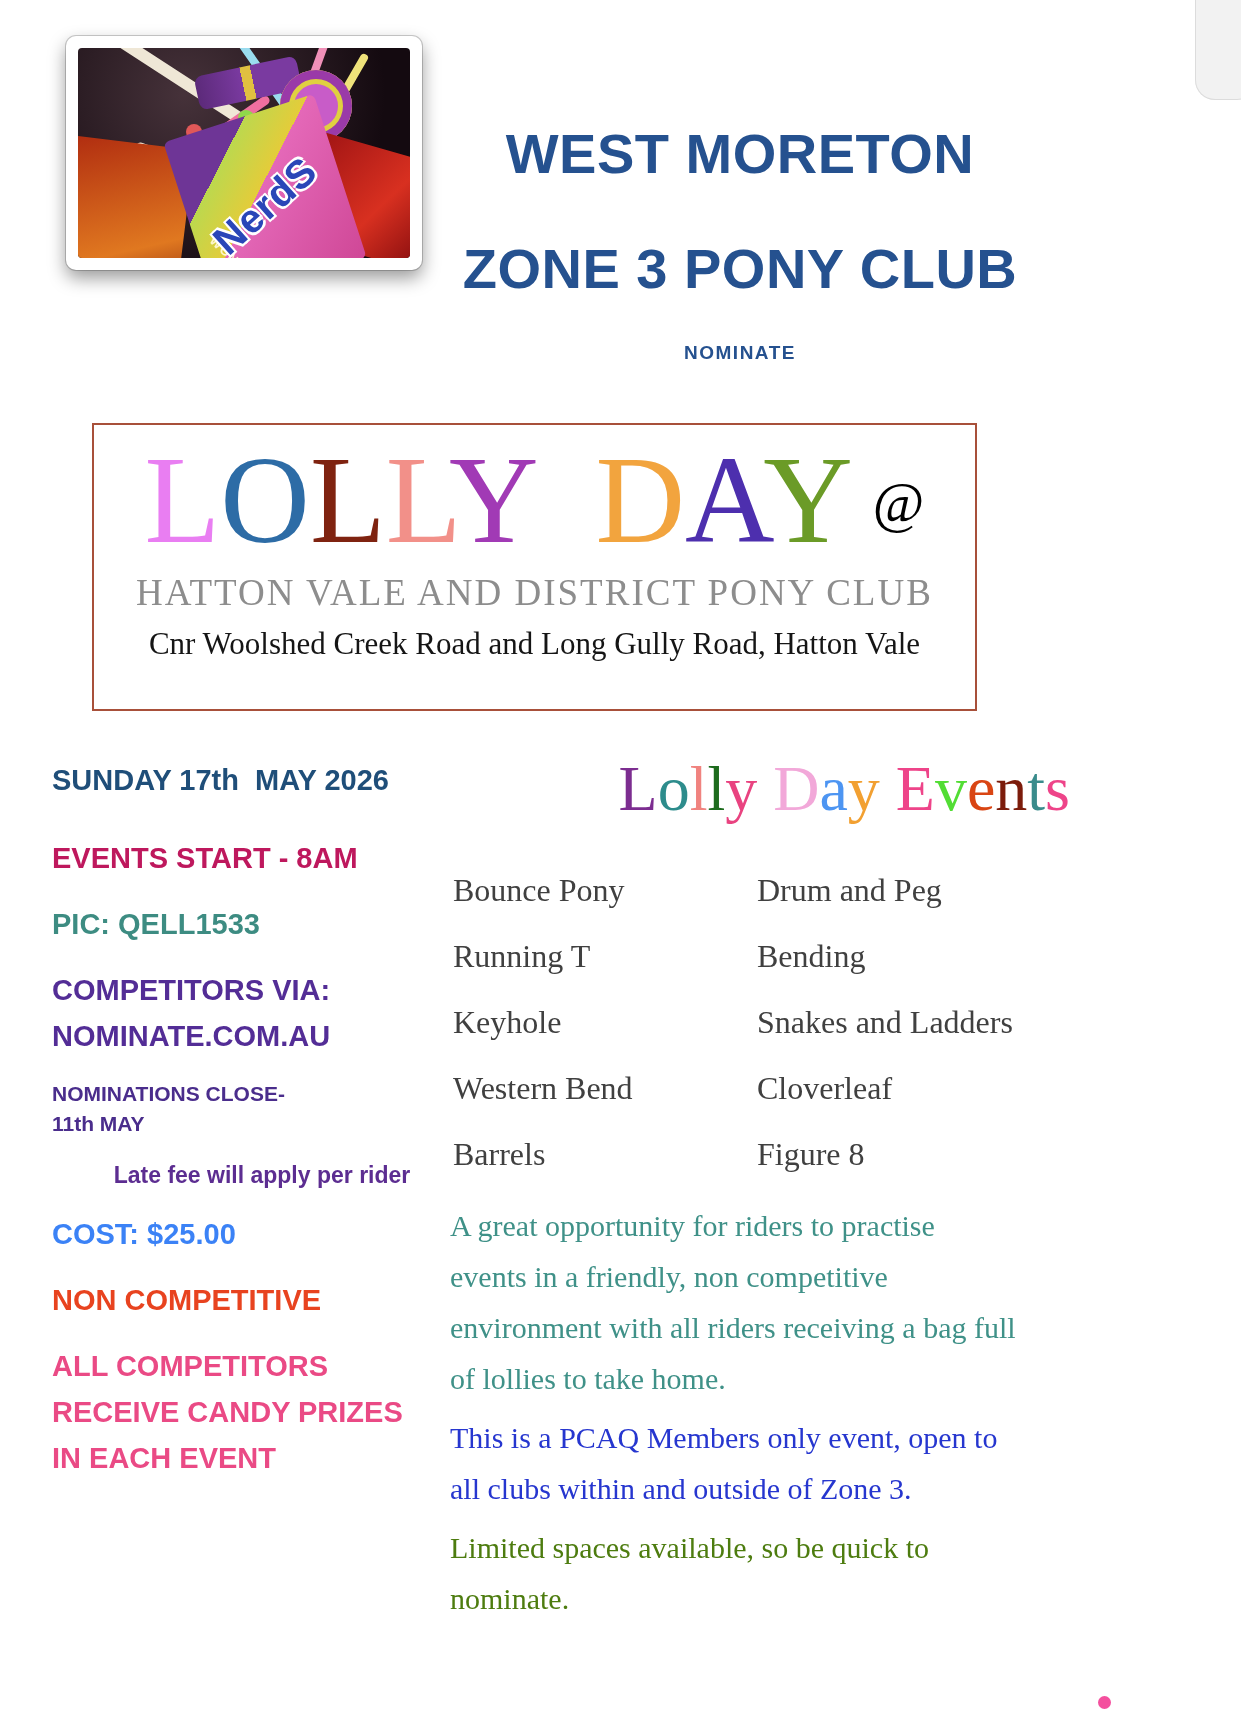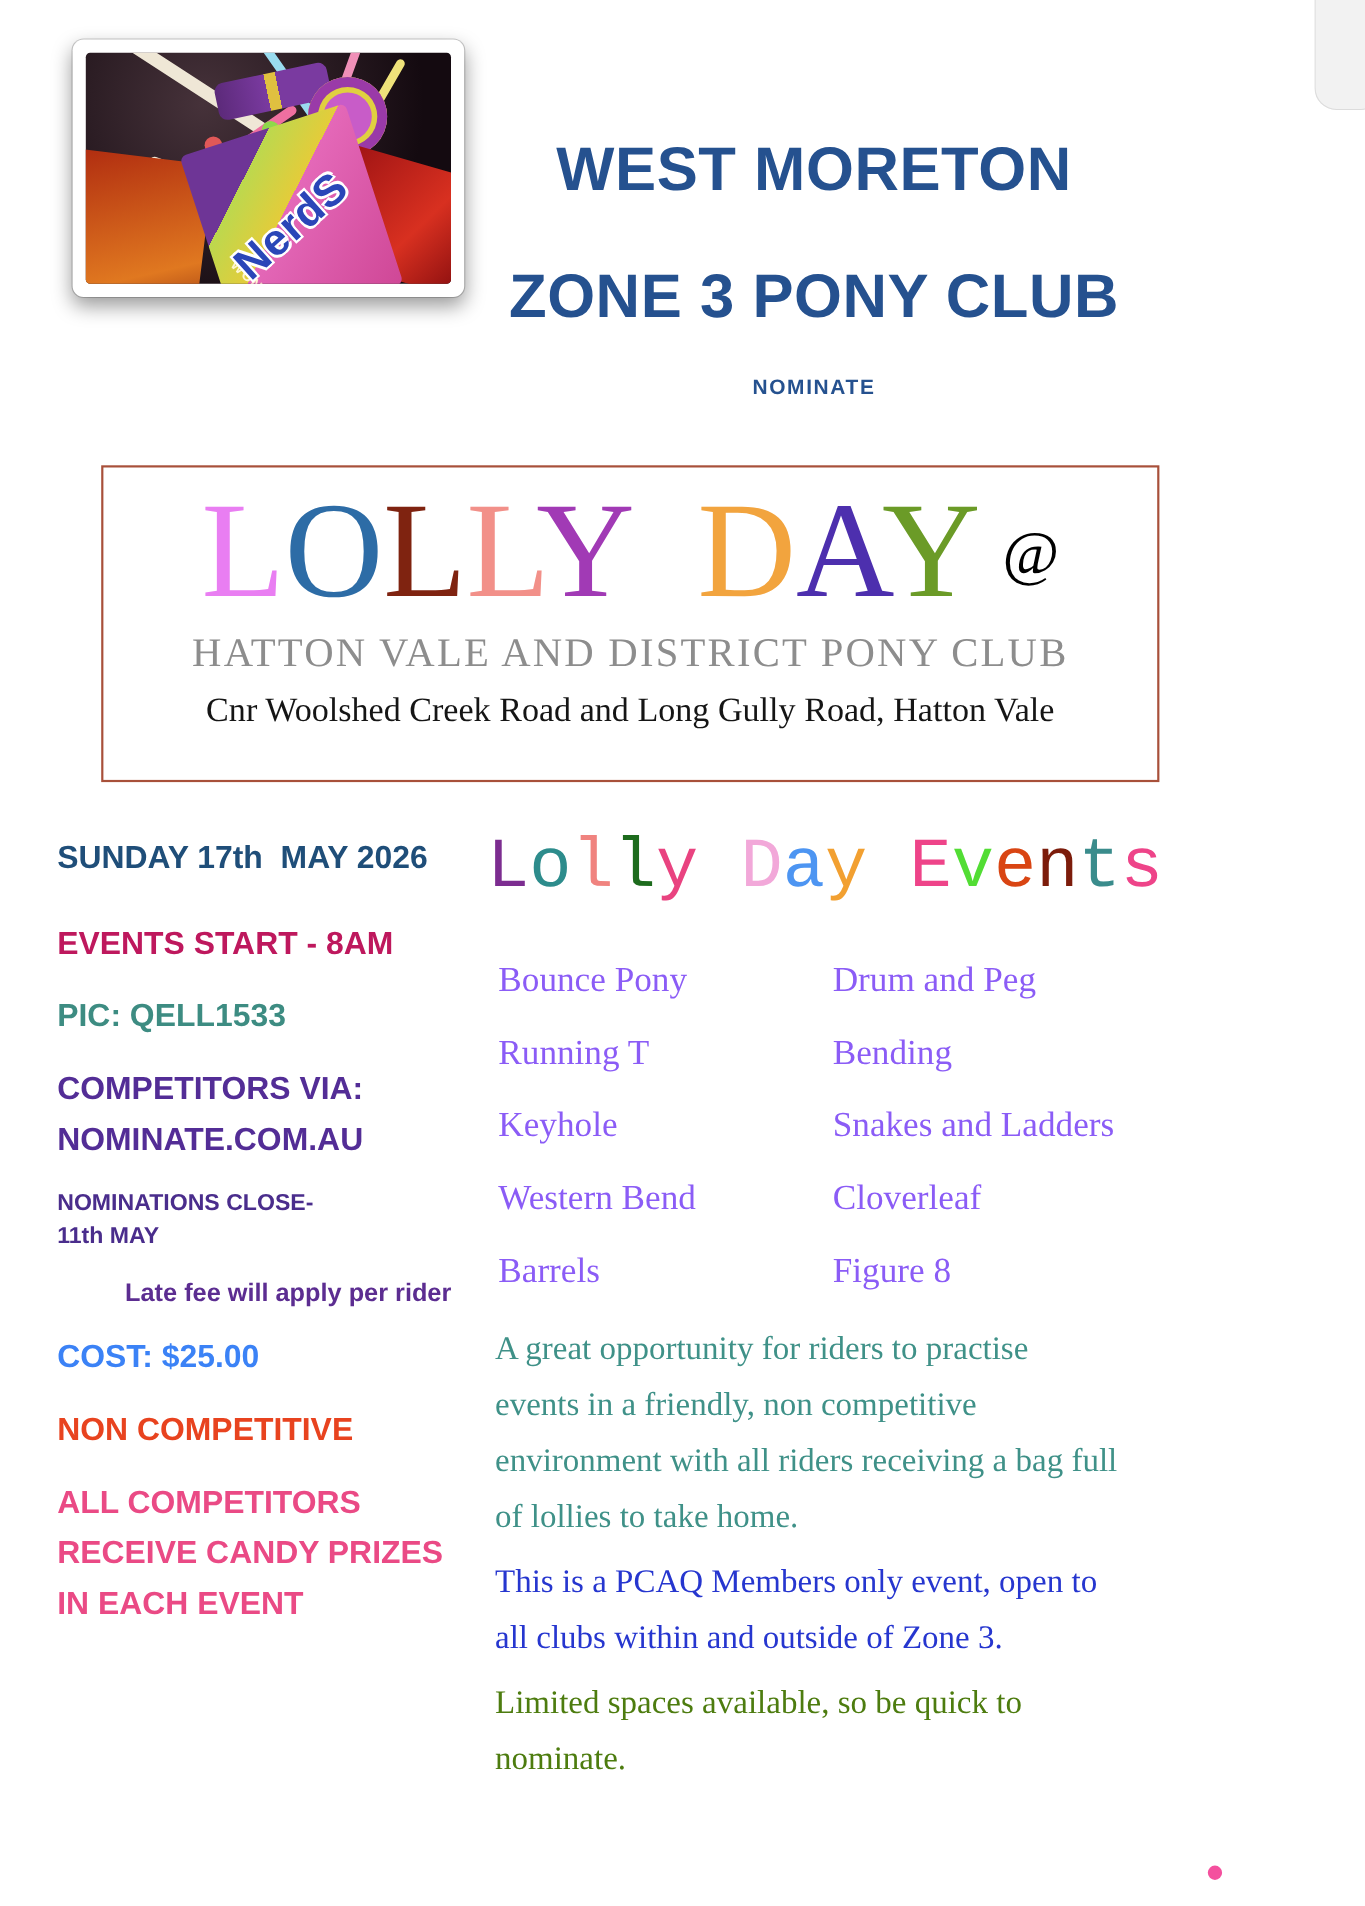--- a/index.html
+++ b/index.html
@@ -59,21 +59,21 @@
   .club-title{
     position:absolute;left:430px;top:96px;width:620px;text-align:center;
     font-size:56px;font-weight:bold;color:#25518f;line-height:115px;letter-spacing:.5px;
   }
   .presents{
     position:absolute;left:430px;top:342px;width:620px;text-align:center;
     font-size:19px;font-weight:bold;color:#25518f;letter-spacing:1.5px;
   }
   
   .banner-box{
-    position:absolute;left:92px;top:423px;width:962px;height:288px;box-sizing:border-box;
+    position:absolute;left:92px;top:423px;width:885px;height:288px;box-sizing:border-box;
     border:2px solid #a8503a;text-align:center;background:#fff;
   }
   .banner-title{
     margin-top:14px;line-height:124px;font-size:124px;
     font-family:"Liberation Serif","DejaVu Serif",serif;white-space:pre;
   }
   .banner-title .space{padding:0 13px;}
   .at-sign{font-size:56px;vertical-align:20px;margin-left:20px;font-family:"Liberation Serif",serif;}
   .banner-subtitle{
     margin-top:6px;font-size:37px;color:#8d8d8d;letter-spacing:2px;
@@ -85,27 +85,27 @@
   }
   
   .details-col{position:absolute;left:52px;top:757px;width:420px;}
   .detail{margin-bottom:20px;font-weight:bold;}
   .detail .dline{white-space:pre-wrap;}
   .detail.lg .dline{font-size:29px;line-height:46px;}
   .detail.md .dline{font-size:23px;line-height:32px;text-align:center;}
   .detail.sm .dline{font-size:21px;line-height:30px;}
   
   .events-heading{
-    position:absolute;left:430px;top:748px;width:640px;text-align:center;
-    font-size:64px;line-height:82px;font-family:Liberation Mono, monospace;white-space:pre;
+    position:absolute;left:430px;top:748px;width:640px;text-align:right;
+    font-size:64px;line-height:82px;font-family:Liberation Serif, serif;white-space:pre;
   }
   .events-grid{
     position:absolute;left:453px;top:872px;width:600px;
     display:grid;grid-template-columns:304px auto;row-gap:30px;
-    font-family:"Liberation Serif","DejaVu Serif",serif;font-size:32px;line-height:36px;color:#8b5cf6;
+    font-family:"Liberation Serif","DejaVu Serif",serif;font-size:32px;line-height:36px;color:#404040;
   }
   .event-paragraphs{position:absolute;left:450px;top:1200px;width:648px;}
   .para{
     font-family:"Liberation Serif","DejaVu Serif",serif;
     font-size:30px;line-height:51px;margin-bottom:8px;
   }
   
   .scroll-thumb{
     position:absolute;right:-16px;top:-34px;width:62px;height:134px;border-radius:20px;
     background:#f2f2f2;box-shadow:inset 0 0 0 1px #dcdcdc;

